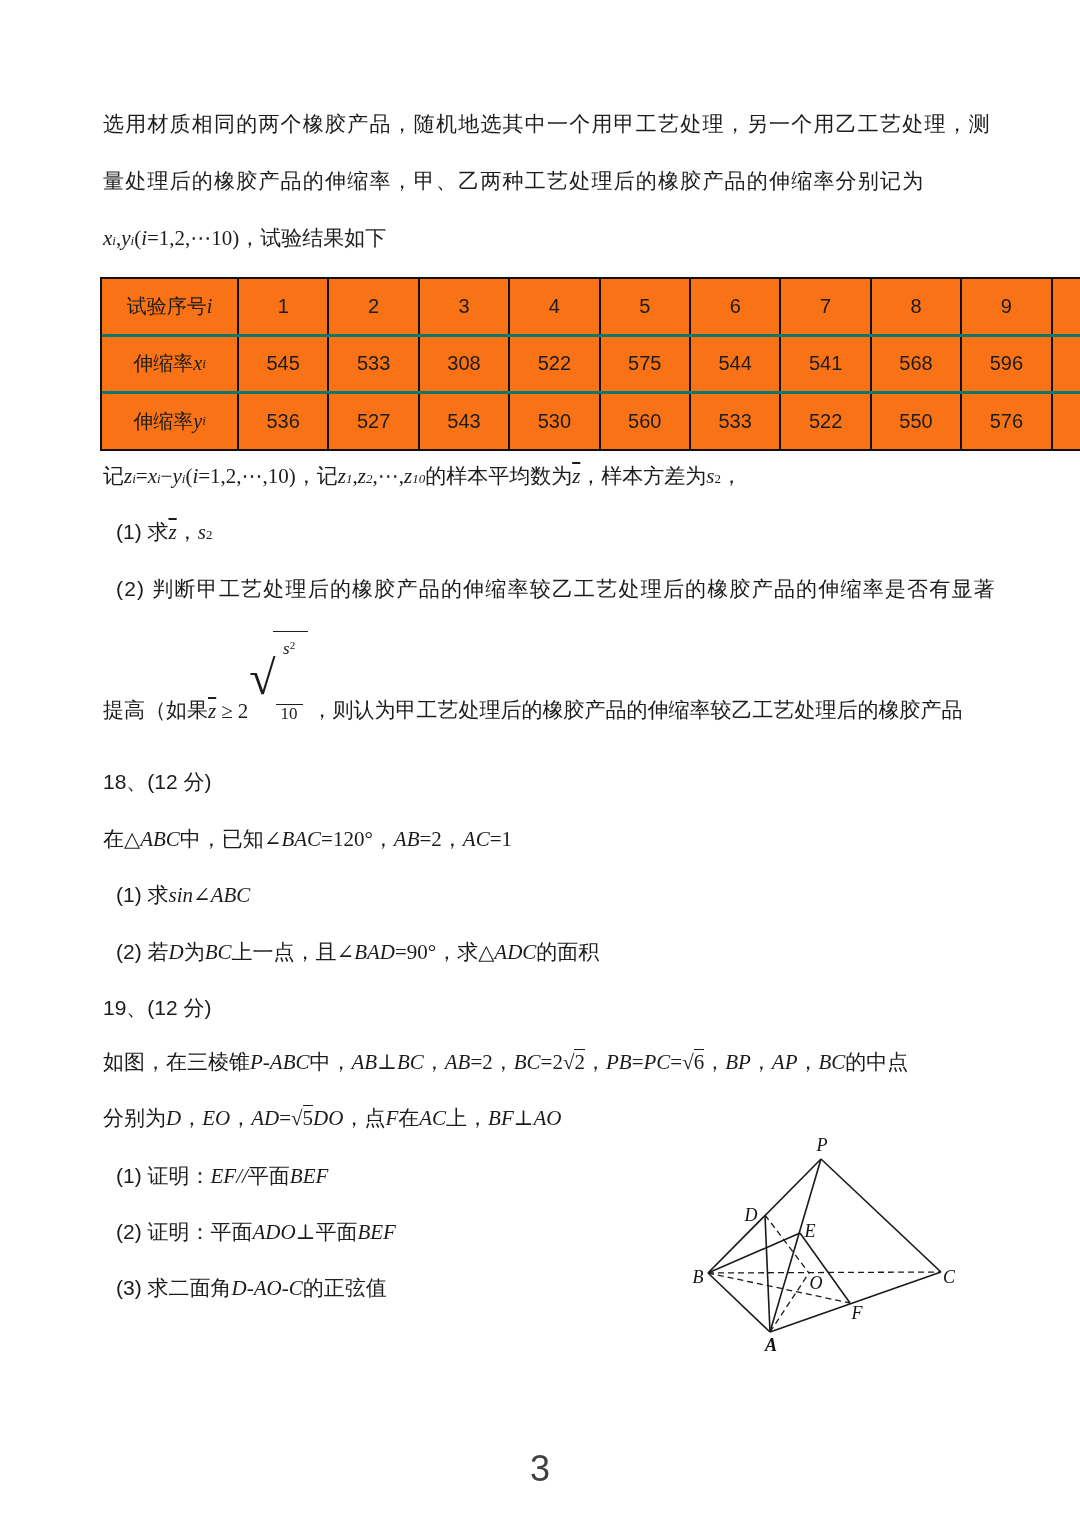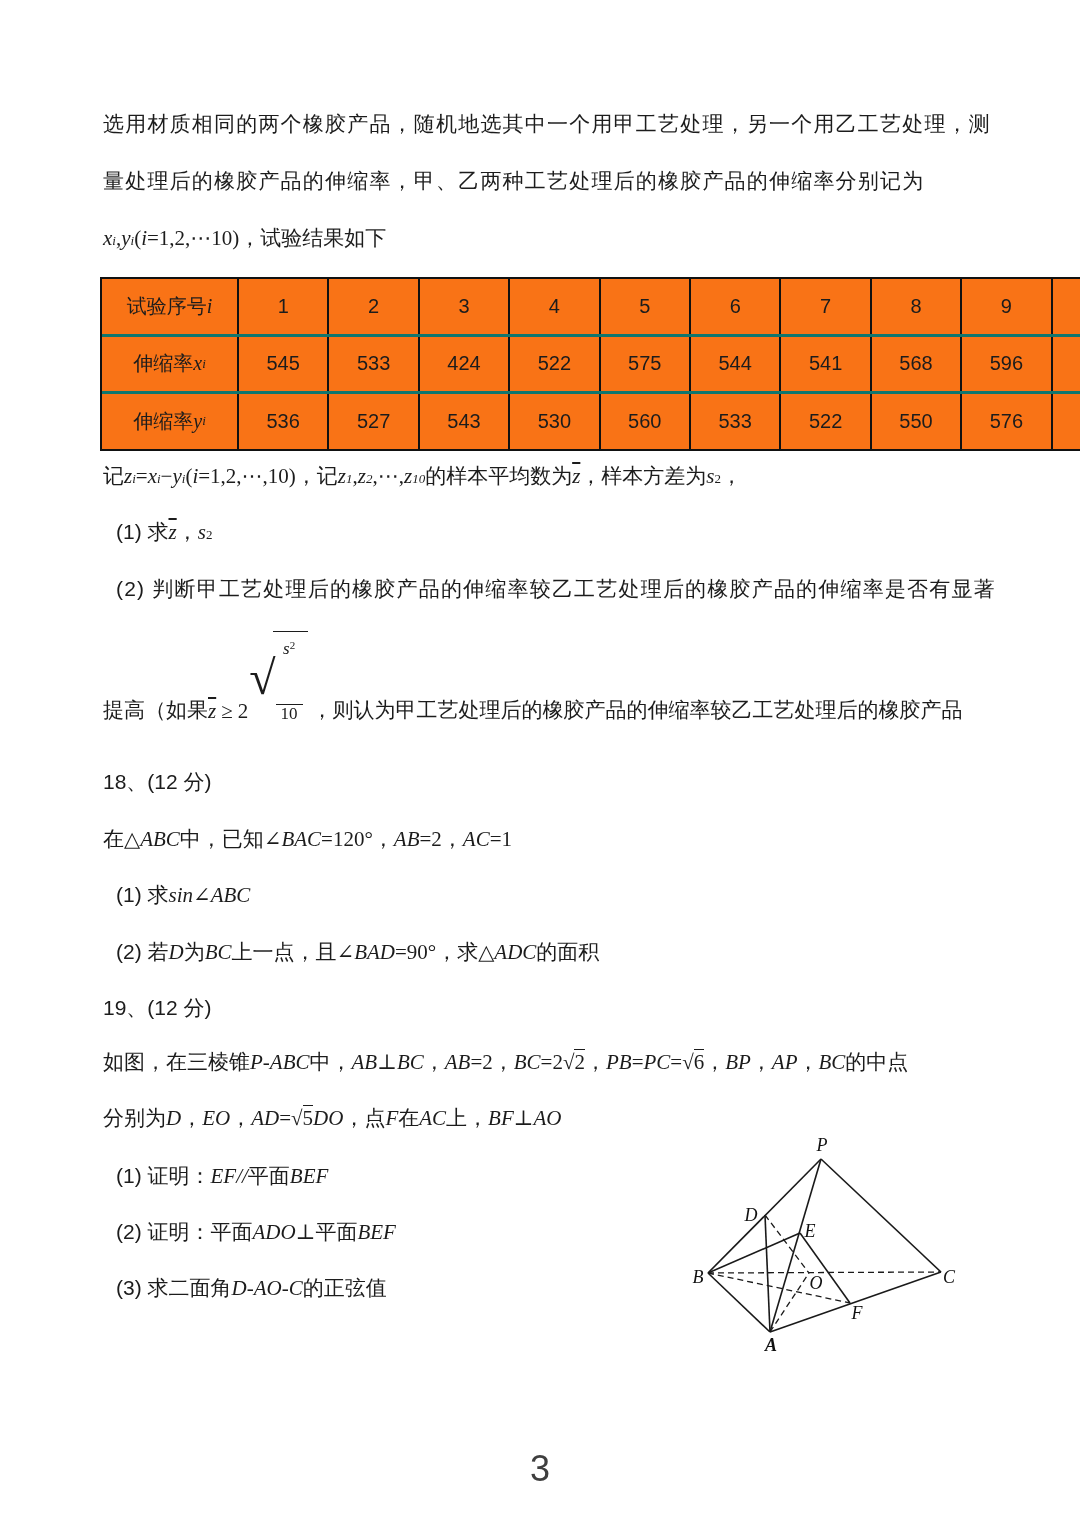--- a/index.html
+++ b/index.html
@@ -96,21 +96,21 @@
         <span>10</span>
       </div>
     <div class="trow">
       <span>
           <span class="run-c">伸缩率 </span>
           <span class="run-m">x</span>
           <span class="run-sub">i</span>
         </span>
     <span>545</span>
         <span>533</span>
-        <span>424</span>
+        <span>308</span>
         <span>522</span>
         <span>575</span>
         <span>544</span>
         <span>541</span>
         <span>568</span>
         <span>596</span>
         <span>548</span>
       </div>
     <div class="trow">
       <span>

